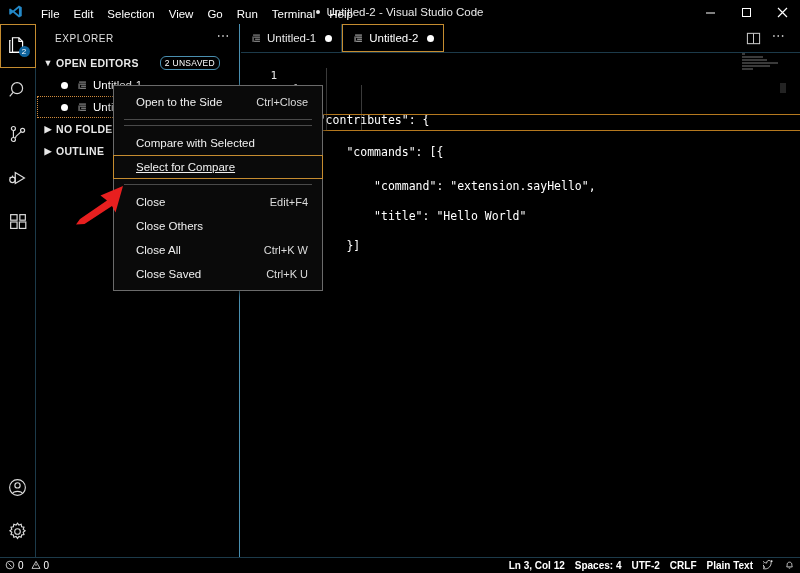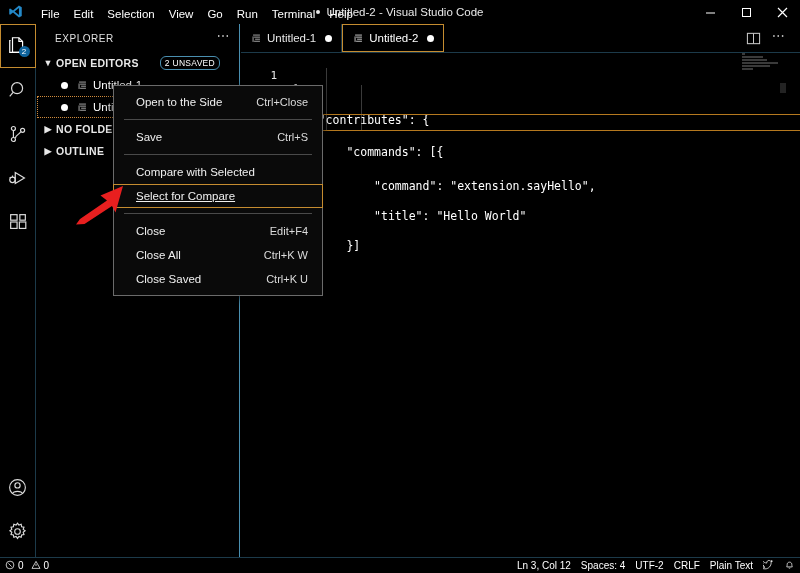--- a/index.html
+++ b/index.html
@@ -221,21 +221,21 @@
   
   #statusbar {
     position: absolute; left: 0; bottom: 0; width: 800px; height: 16px;
     background: #000000; border-top: 1px solid #1c3a4a;
     display: flex; align-items: center; font-size: 10px; color: #ffffff;
   }
   .sb-item {
     display: flex; align-items: center; height: 16px; padding: 0 5px;
     white-space: nowrap; gap: 3px;
   }
-  .sb-right { margin-left: auto; display: flex; align-items: flex-end; }
+  .sb-right { margin-left: auto; display: flex; align-items: flex-end; font-weight: bold; }
 </style>
 </head>
 <body>
 
 <div id="app">
 
   <div id="titlebar">
     <div id="vscode-logo">
       <svg viewBox="0 0 24 24" fill="none">
         <path d="M17.5 2.5 L22 5 L22 19 L17.5 21.5 L8 13.5 L3.4 17 L2 16.2 L2 7.8 L3.4 7 L8 10.5 Z" fill="#2489c8"></path>
@@ -446,37 +446,37 @@
       </div>
     </div>
   </div>
 
   <div id="context-menu">
     <div class="ctx-item">
       <span class="ctx-label">Open to the Side</span>
       <span class="ctx-key">Ctrl+Close</span>
     </div>
     <div class="ctx-sep"></div>
-    <div class="ctx-item">
-      <span class="ctx-label">Save</span>
-      <span class="ctx-key">Ctrl+S</span>
-    </div>
     <div class="ctx-sep"></div>
     <div class="ctx-item">
       <span class="ctx-label">Compare with Selected</span>
       <span class="ctx-key"></span>
     </div>
     <div class="ctx-item selected">
       <span class="ctx-label">Select for Compare</span>
       <span class="ctx-key"></span>
     </div>
     <div class="ctx-sep"></div>
     <div class="ctx-item">
       <span class="ctx-label">Close</span>
       <span class="ctx-key">Edit+F4</span>
+    </div>
+    <div class="ctx-item">
+      <span class="ctx-label">Close Others</span>
+      <span class="ctx-key"></span>
     </div>
     <div class="ctx-item">
       <span class="ctx-label">Close All</span>
       <span class="ctx-key">Ctrl+K W</span>
     </div>
     <div class="ctx-item">
       <span class="ctx-label">Close Saved</span>
       <span class="ctx-key">Ctrl+K U</span>
     </div>
   </div>

